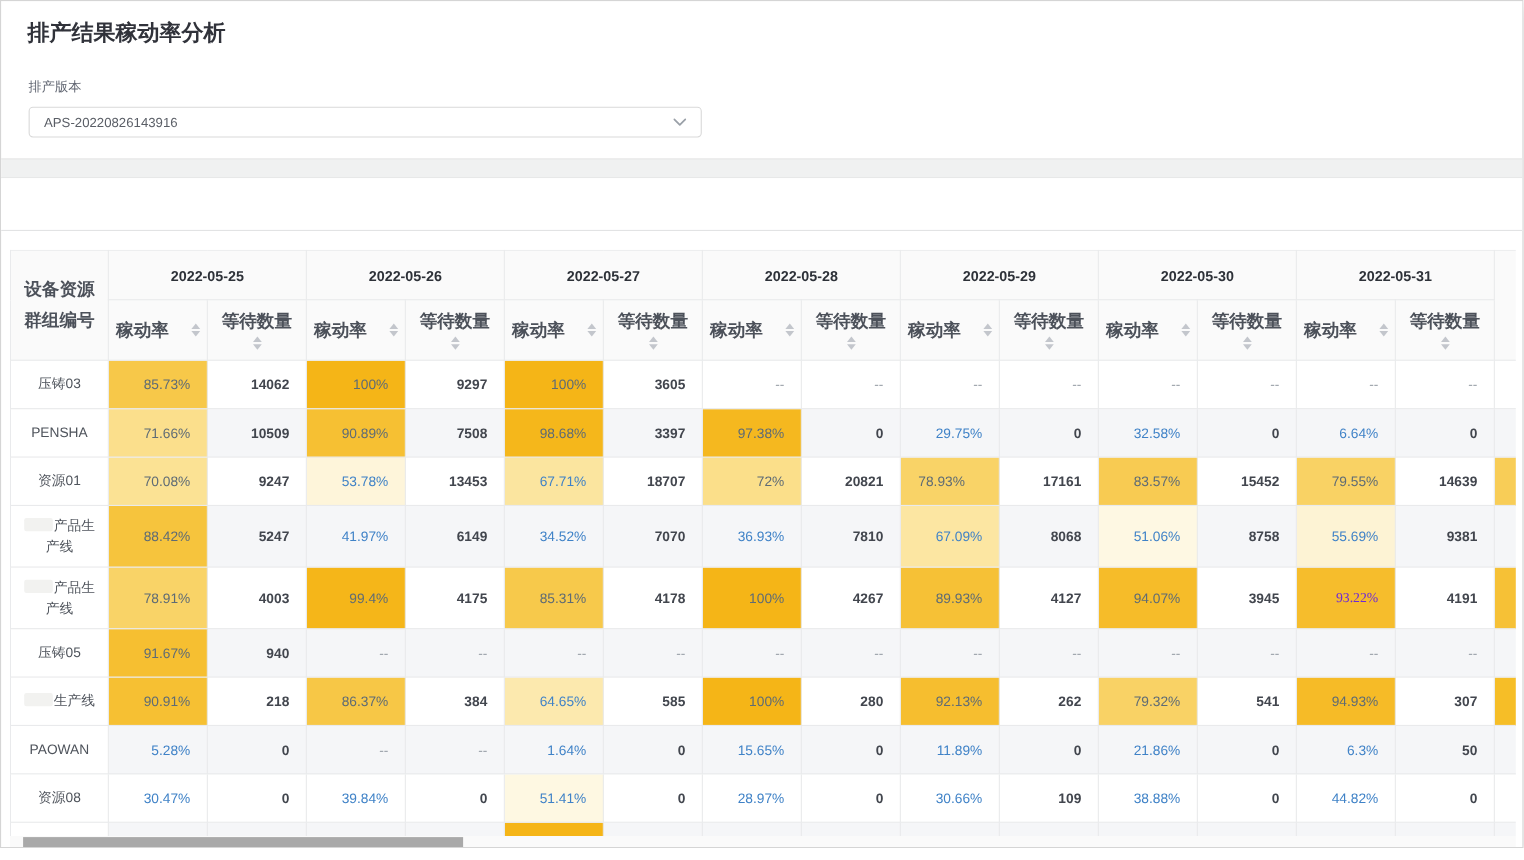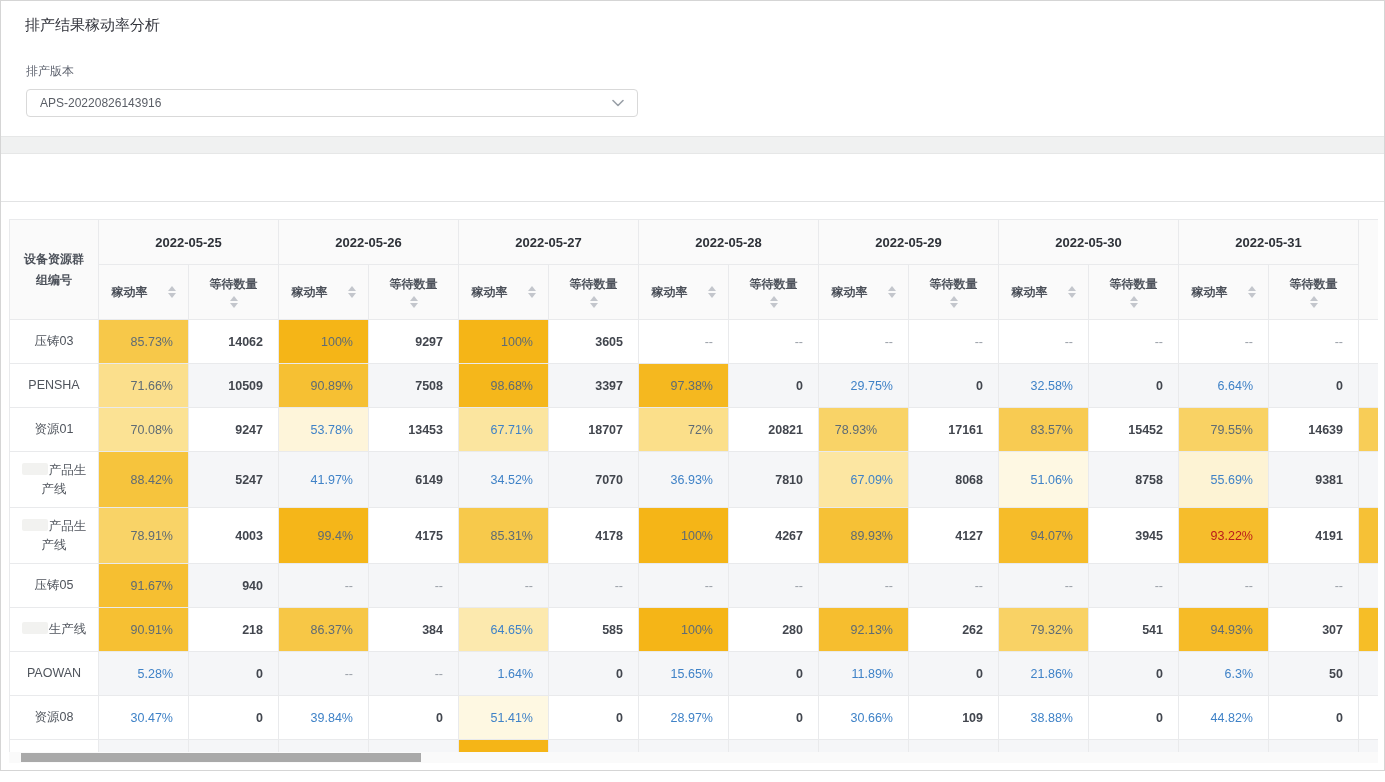--- a/index.html
+++ b/index.html
@@ -8,21 +8,21 @@
   .page {
     position: relative;
     width: 1385px; height: 771px;
     background: #fff;
     border: 1px solid #d5d5d5;
     box-shadow: 0 7px 10px -1px rgba(0,0,0,0.45), 2px 0 4px rgba(0,0,0,0.08), -2px 0 4px rgba(0,0,0,0.08);
     overflow: hidden;
   }
   .page-title {
     padding: 15px 24px 0 24px;
-    font-size: 15px; font-weight: 400; color: #30323a;
+    font-size: 20px; font-weight: 700; color: #30323a;
   }
   .filter { padding: 28px 24px 0 25px; }
   .filter-label { font-size: 12px; color: #5f6470; margin-bottom: 9px; }
   .select {
     width: 612px; height: 28px;
     border: 1px solid #d9d9d9; border-radius: 4px;
     display: flex; align-items: center; justify-content: space-between;
     padding: 0 13px; cursor: pointer; background: #fff;
   }
   .select-value { font-size: 12px; color: #5a5e66; }
@@ -32,21 +32,21 @@
     background: #f0f1f1; border-top: 1px solid #e6e7e7; border-bottom: 1px solid #e6e7e7;
   }
   .sect { height: 48px; border-bottom: 1px solid #e2e3e4; background: #fff; }
   .table-wrap {
     margin: 17px 8px 0 8px;
     width: 1369px; height: 533px;
     overflow: hidden; position: relative;
   }
   table { border-collapse: collapse; table-layout: fixed; width: 1439px; font-size: 12.5px; }
   th, td { border: 1px solid #e9eaec; }
-  thead th { background: #fafafa; color: #4c515a; font-weight: 600; font-size: 12px; }
+  thead th { background: #fafafa; color: #4c515a; font-weight: 600; font-size: 16px; }
   .date-head { height: 45px; text-align: center; color: #2d3138; font-size: 13px; }
   .sub-head { height: 55px; vertical-align: middle; }
   .corner-head { text-align: center; line-height: 1.7; padding: 0 12px; }
   .rate-head-inner { display: flex; align-items: center; justify-content: center; gap: 20px; cursor: pointer; }
   .wait-head-inner { display: flex; flex-direction: column; align-items: center; gap: 3px; cursor: pointer; }
   .sorter { display: inline-flex; flex-direction: column; gap: 2px; }
   .caret-up { width:0; height:0; border-left:4px solid transparent; border-right:4px solid transparent; border-bottom:5px solid #c3c6cc; }
   .caret-down { width:0; height:0; border-left:4px solid transparent; border-right:4px solid transparent; border-top:5px solid #c3c6cc; }
   tbody tr { height: 44px; background: #fff; }
   tbody tr.two-line { height: 56px; }
@@ -321,21 +321,21 @@
             <td class="rate" style="background: rgb(245, 182, 25); color: rgb(94, 107, 117);">99.4%</td>
             <td class="wait">4175</td>
             <td class="rate" style="background: rgb(247, 201, 75); color: rgb(94, 107, 117);">85.31%</td>
             <td class="wait">4178</td>
             <td class="rate" style="background: rgb(245, 181, 23); color: rgb(94, 107, 117);">100%</td>
             <td class="wait">4267</td>
             <td class="rate" style="background: rgb(246, 193, 54); color: rgb(94, 107, 117);">89.93%</td>
             <td class="wait">4127</td>
             <td class="rate" style="background: rgb(246, 188, 41); color: rgb(94, 107, 117);">94.07%</td>
             <td class="wait">3945</td>
-            <td class="rate" style="background: rgb(246, 189, 44); color: #b91c1c;">93.22%</td>
+            <td class="rate" style="background: rgb(246, 189, 44); color: #6d28d9; font-family: Liberation Serif, serif;">93.22%</td>
             <td class="wait">4191</td>
             <td class="rate" style="background: rgb(246, 193, 54);"></td>
           </tr>
           <tr class="stripe ">
             <td class="rowname"><span>压铸05</span></td>
             <td class="rate" style="background: rgb(246, 191, 49); color: rgb(94, 107, 117);">91.67%</td>
             <td class="wait">940</td>
             <td class="rate empty">--</td>
             <td class="wait empty">--</td>
             <td class="rate empty">--</td>

